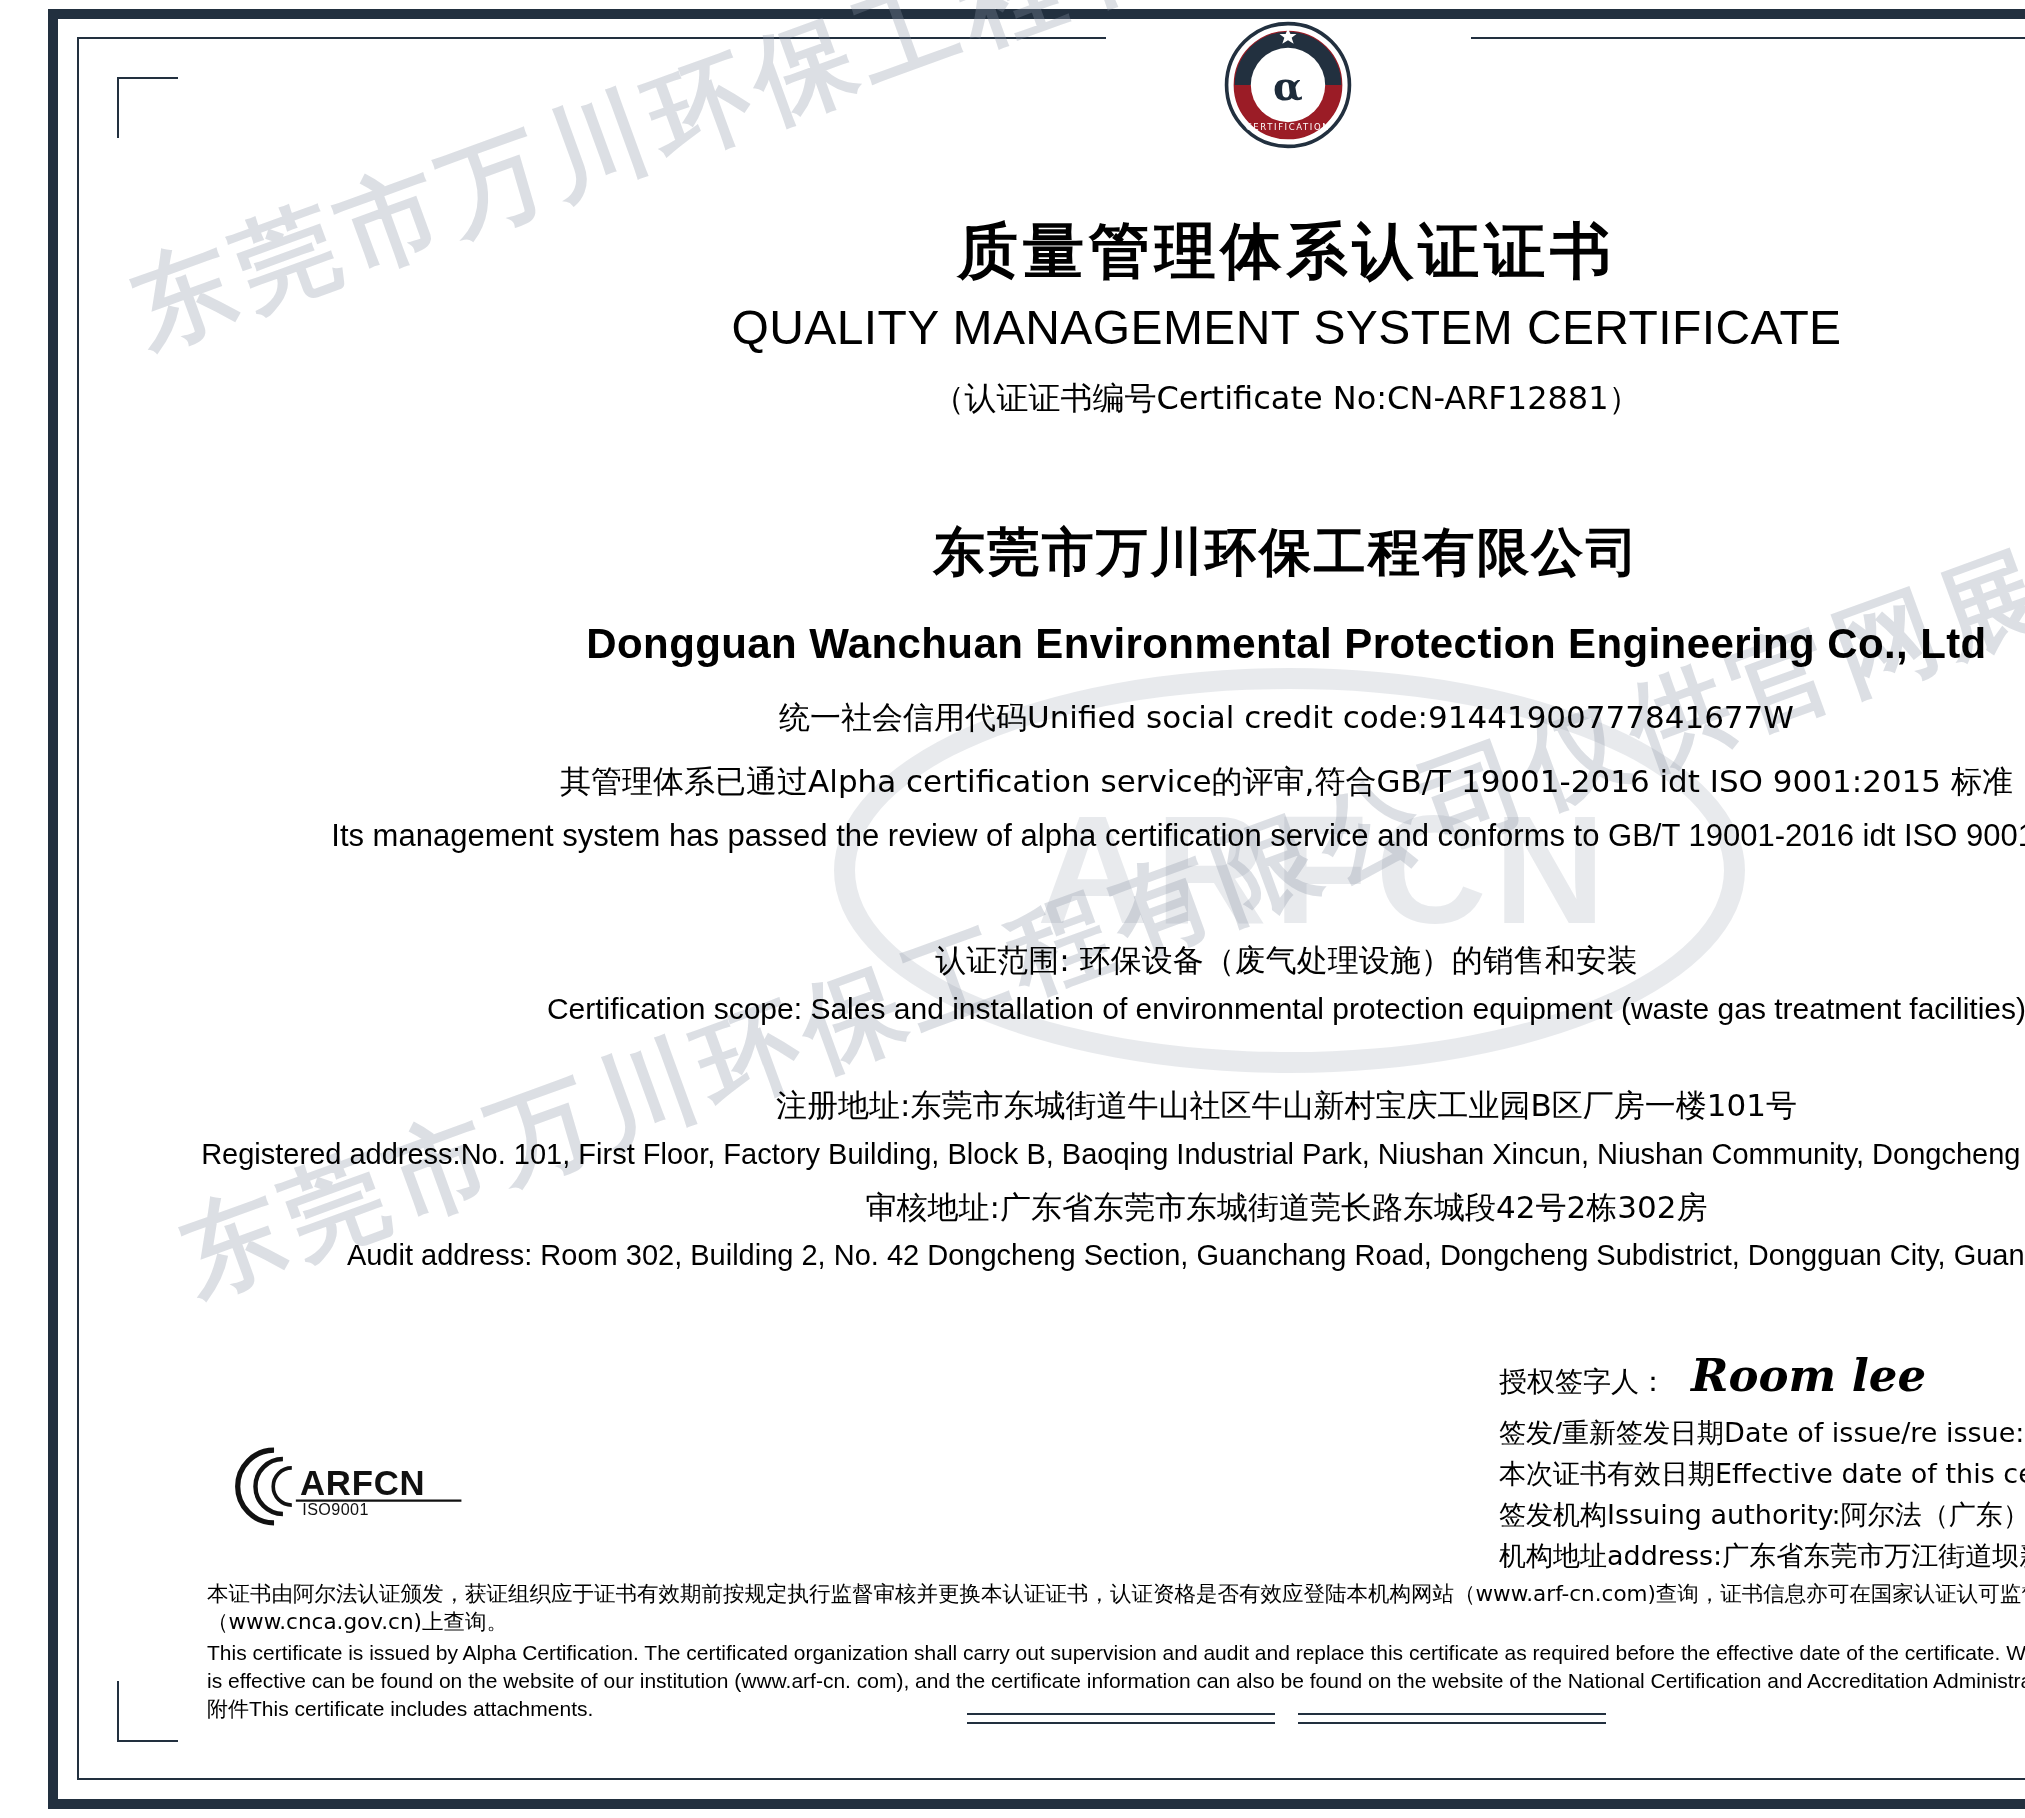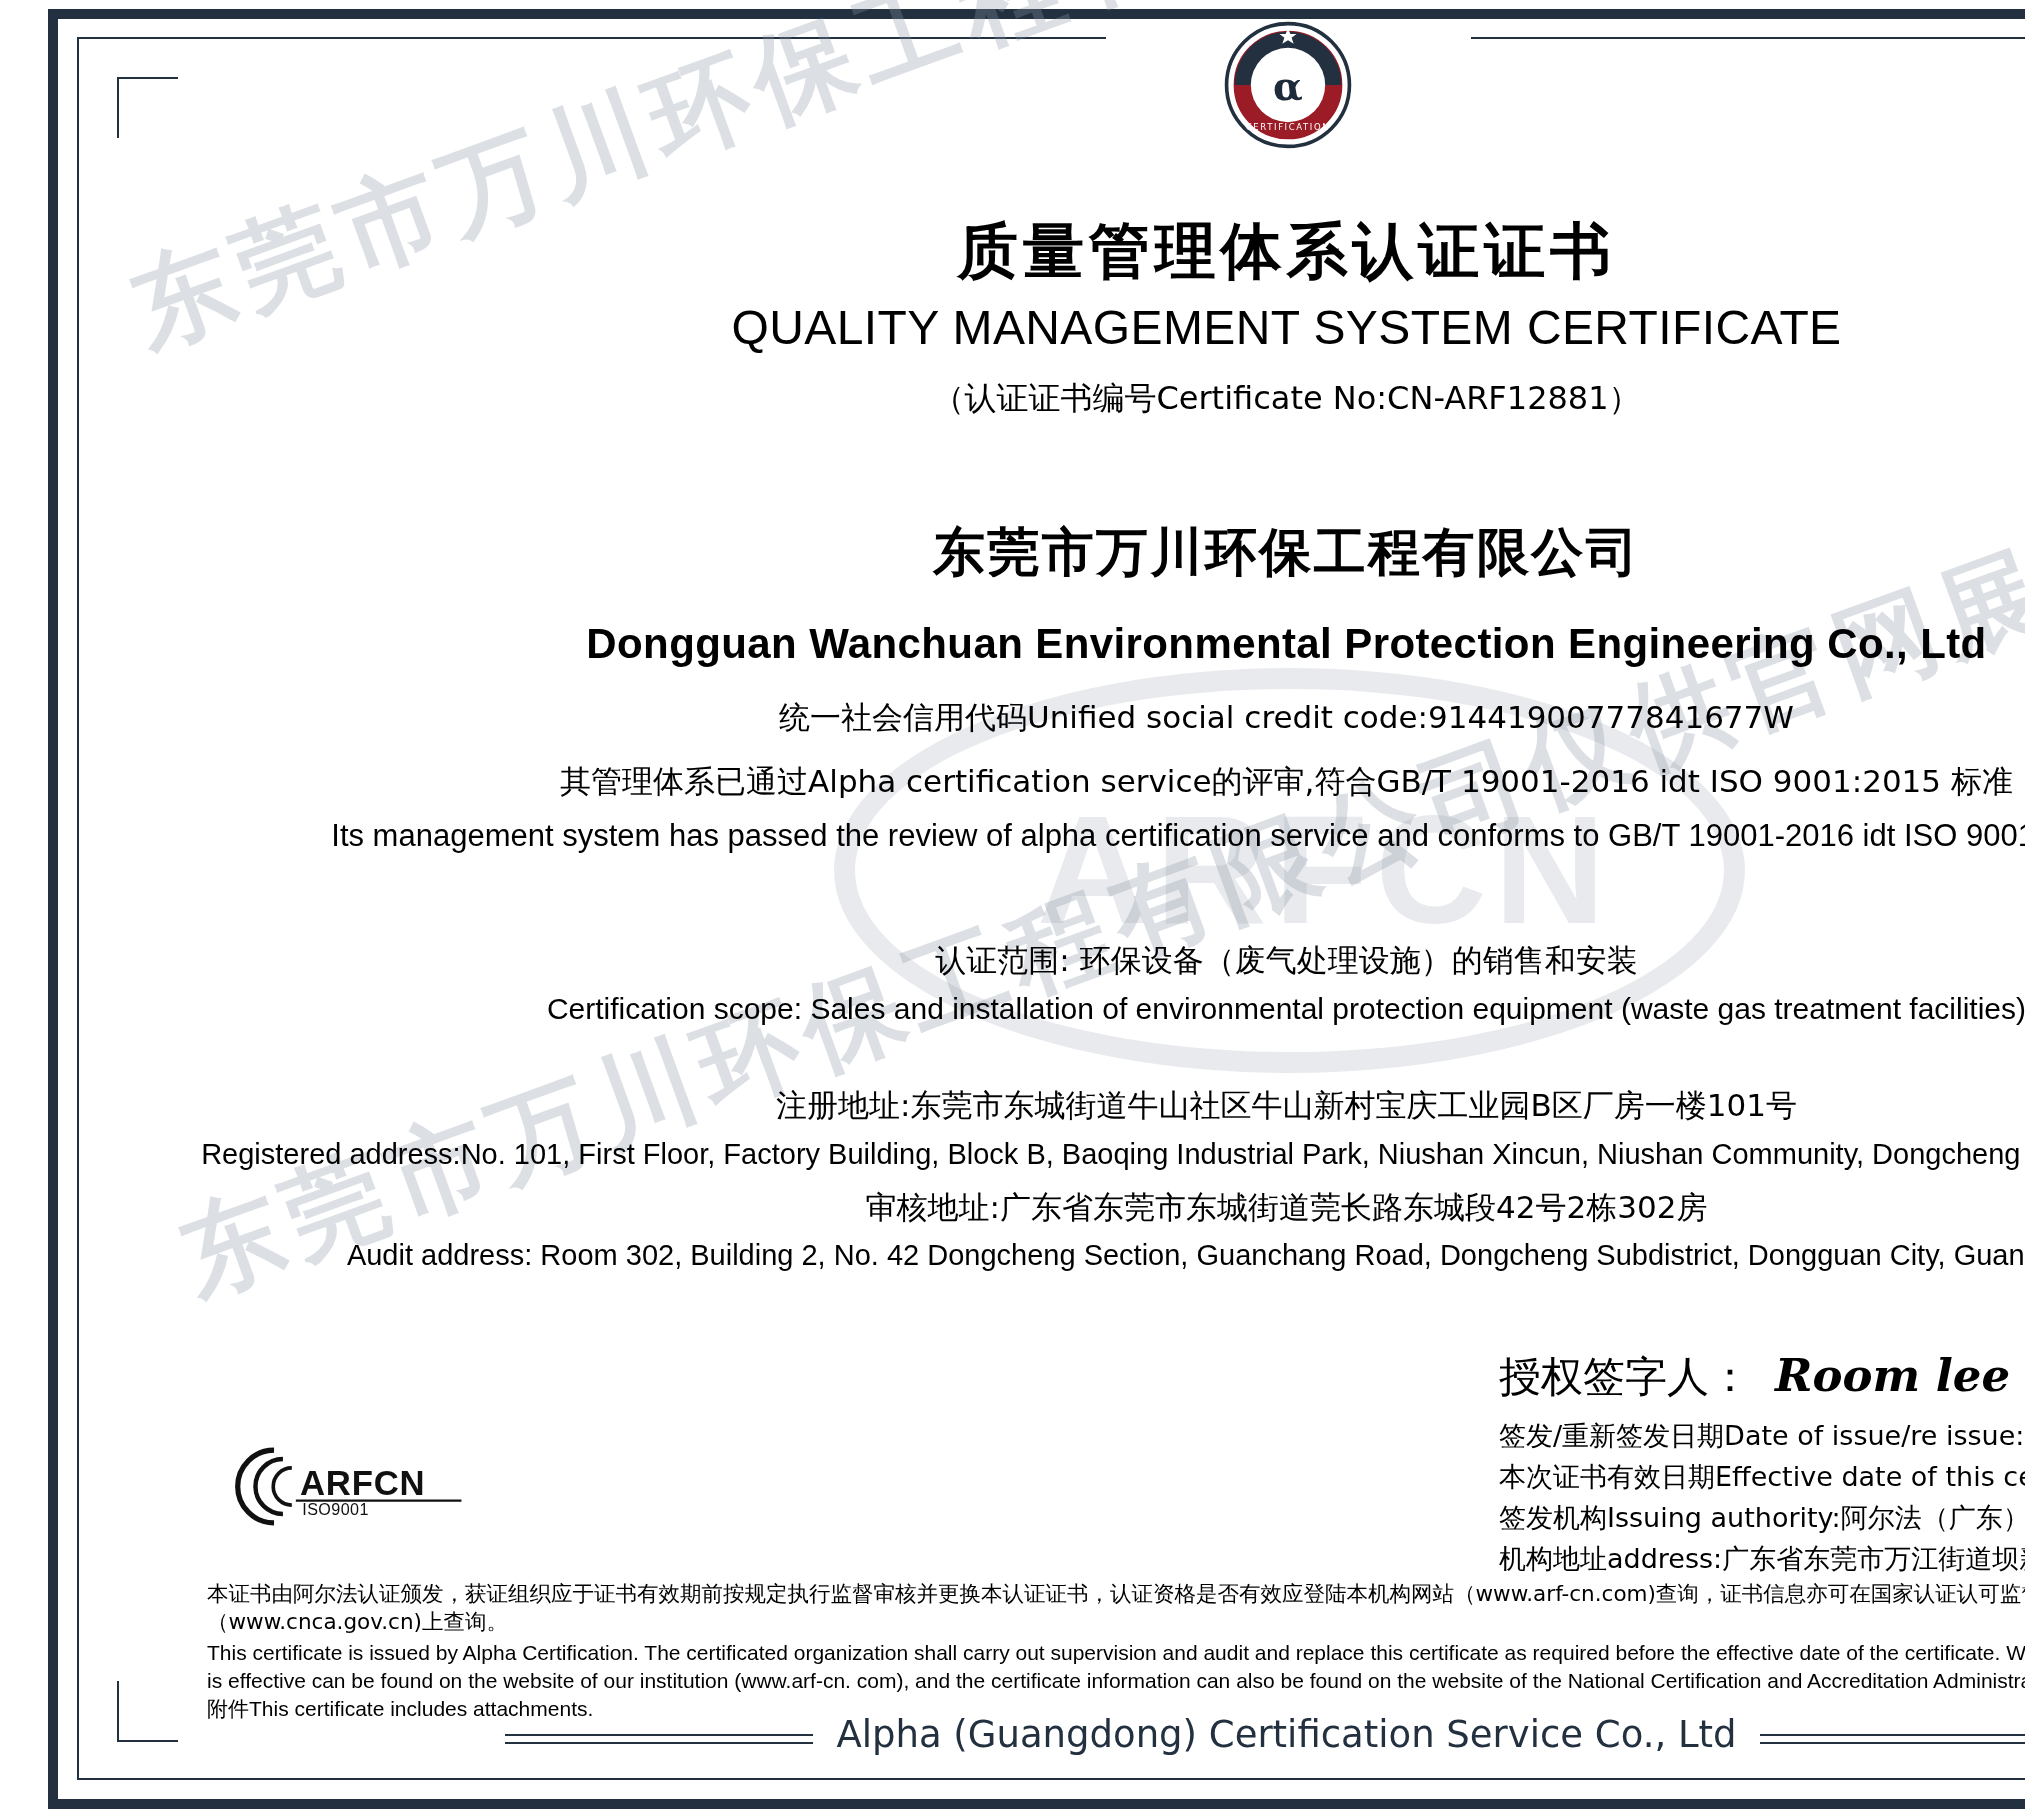--- a/index.html
+++ b/index.html
@@ -181,21 +181,21 @@
     position: absolute;
     left: 1499px; top: 1349px;
     width: 932px;
     color: #000;
   }
   .sign-row {
     display: flex; align-items: baseline;
     margin-bottom: 9.7px;
   }
   .sign-label {
-    font-size: 42px;
+    font-size: 28px;
     font-family: "DejaVu Sans", sans-serif;
     white-space: nowrap;
   }
   .signature {
     font-size: 45px;
     font-family: "DejaVu Serif", serif;
     font-style: italic;
     font-weight: bold;
     margin-left: 24px;
     color: #000;
@@ -368,19 +368,18 @@
     </div>
 
 
     <div class="fineprint">
       <div class="fp-cn">本证书由阿尔法认证颁发，获证组织应于证书有效期前按规定执行监督审核并更换本认证证书，认证资格是否有效应登陆本机构网站（www.arf-cn.com)查询，证书信息亦可在国家认证认可监督管理委员会网站（www.cnca.gov.cn)上查询。</div>
       <div class="fp-en">This certificate is issued by Alpha Certification. The certificated organization shall carry out supervision and audit and replace this certificate as required before the effective date of the certificate. Whether the certification qualification is effective can be found on the website of our institution (www.arf-cn. com), and the certificate information can also be found on the website of the National Certification and Accreditation Administration (www.cnca. gov.cn).  本证书含附件This certificate includes attachments.</div>
     </div>
 
     <div class="footer">
       <div class="rule"></div>
-      <div class="footer-name">Alpha (Guangdong) Certification Service Co., Ltd</div>
       <div class="rule"></div>
     </div>
 
   </div>
 </div>
 
 
 </body></html>

